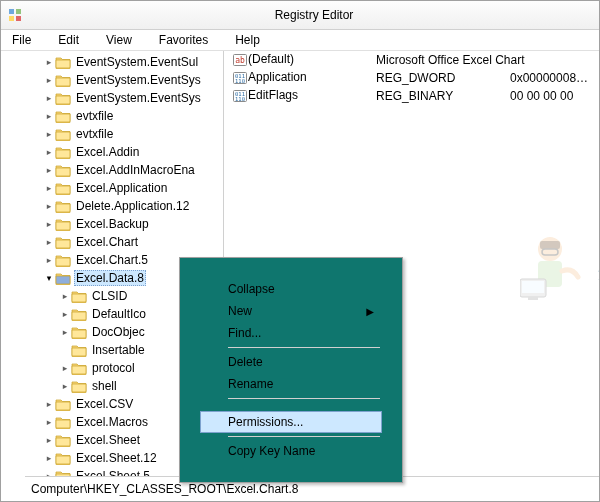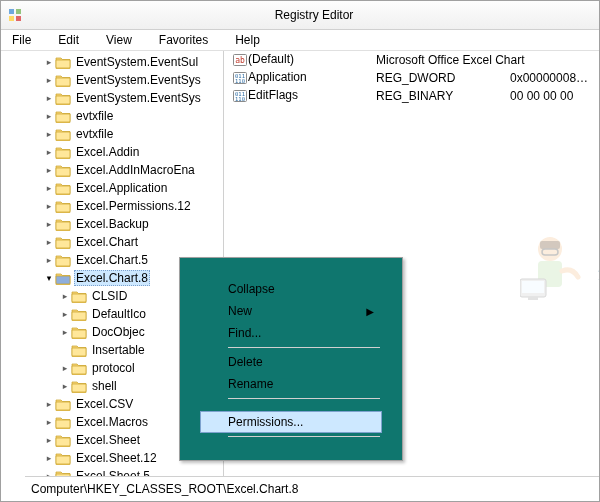--- a/index.html
+++ b/index.html
@@ -167,21 +167,21 @@
             </div>
             <div class="tree-row">
               <span class="indent" style="width:42px"></span>
               <span class="expander">▸</span>
               <span class="folder">
                 <svg width="16" height="14" viewBox="0 0 16 14">
                   <path d="M1 3 h5 l1.5 1.5 H15 v8.5 a1 1 0 0 1 -1 1 H2 a1 1 0 0 1 -1 -1 Z" fill="#f6d47a" stroke="#c9a227" stroke-width="0.7"></path>
                   <path class="front" d="M1 5 H15 v7 a1 1 0 0 1 -1 1 H2 a1 1 0 0 1 -1 -1 Z" fill="#ffe79a" stroke="#c9a227" stroke-width="0.7"></path>
                 </svg>
               </span>
-              <span class="label">Excel.Permissions.12</span>
+              <span class="label">Delete.Application.12</span>
             </div>
             <div class="tree-row">
               <span class="indent" style="width:42px"></span>
               <span class="expander">▸</span>
               <span class="folder">
                 <svg width="16" height="14" viewBox="0 0 16 14">
                   <path d="M1 3 h5 l1.5 1.5 H15 v8.5 a1 1 0 0 1 -1 1 H2 a1 1 0 0 1 -1 -1 Z" fill="#f6d47a" stroke="#c9a227" stroke-width="0.7"></path>
                   <path class="front" d="M1 5 H15 v7 a1 1 0 0 1 -1 1 H2 a1 1 0 0 1 -1 -1 Z" fill="#ffe79a" stroke="#c9a227" stroke-width="0.7"></path>
                 </svg>
               </span>
@@ -211,21 +211,21 @@
             </div>
             <div class="tree-row selected">
               <span class="indent" style="width:42px"></span>
               <span class="expander open">▾</span>
               <span class="folder">
                 <svg width="16" height="14" viewBox="0 0 16 14">
                   <path d="M1 3 h5 l1.5 1.5 H15 v8.5 a1 1 0 0 1 -1 1 H2 a1 1 0 0 1 -1 -1 Z" fill="#f6d47a" stroke="#c9a227" stroke-width="0.7"></path>
                   <path class="front" d="M1 5 H15 v7 a1 1 0 0 1 -1 1 H2 a1 1 0 0 1 -1 -1 Z" fill="#fff2b0" stroke="#c9a227" stroke-width="0.7"></path>
                 </svg>
               </span>
-              <span class="label">Excel.Chart.8</span>
+              <span class="label">Excel.Data.8</span>
             </div>
             <div class="tree-row">
               <span class="indent" style="width:58px"></span>
               <span class="expander">▸</span>
               <span class="folder">
                 <svg width="16" height="14" viewBox="0 0 16 14">
                   <path d="M1 3 h5 l1.5 1.5 H15 v8.5 a1 1 0 0 1 -1 1 H2 a1 1 0 0 1 -1 -1 Z" fill="#f6d47a" stroke="#c9a227" stroke-width="0.7"></path>
                   <path class="front" d="M1 5 H15 v7 a1 1 0 0 1 -1 1 H2 a1 1 0 0 1 -1 -1 Z" fill="#ffe79a" stroke="#c9a227" stroke-width="0.7"></path>
                 </svg>
               </span>
@@ -420,15 +420,18 @@
         <span>Delete</span>
       </div>
     <div class="mitem">
         <span>Rename</span>
       </div>
     <div class="msep"></div>
     <div class="mitem hover">
         <span>Permissions...</span>
       </div>
     <div class="msep"></div>
+    <div class="mitem">
+        <span>Copy Key Name</span>
+      </div>
   </div>
 
 </div>
 
 </body></html>

